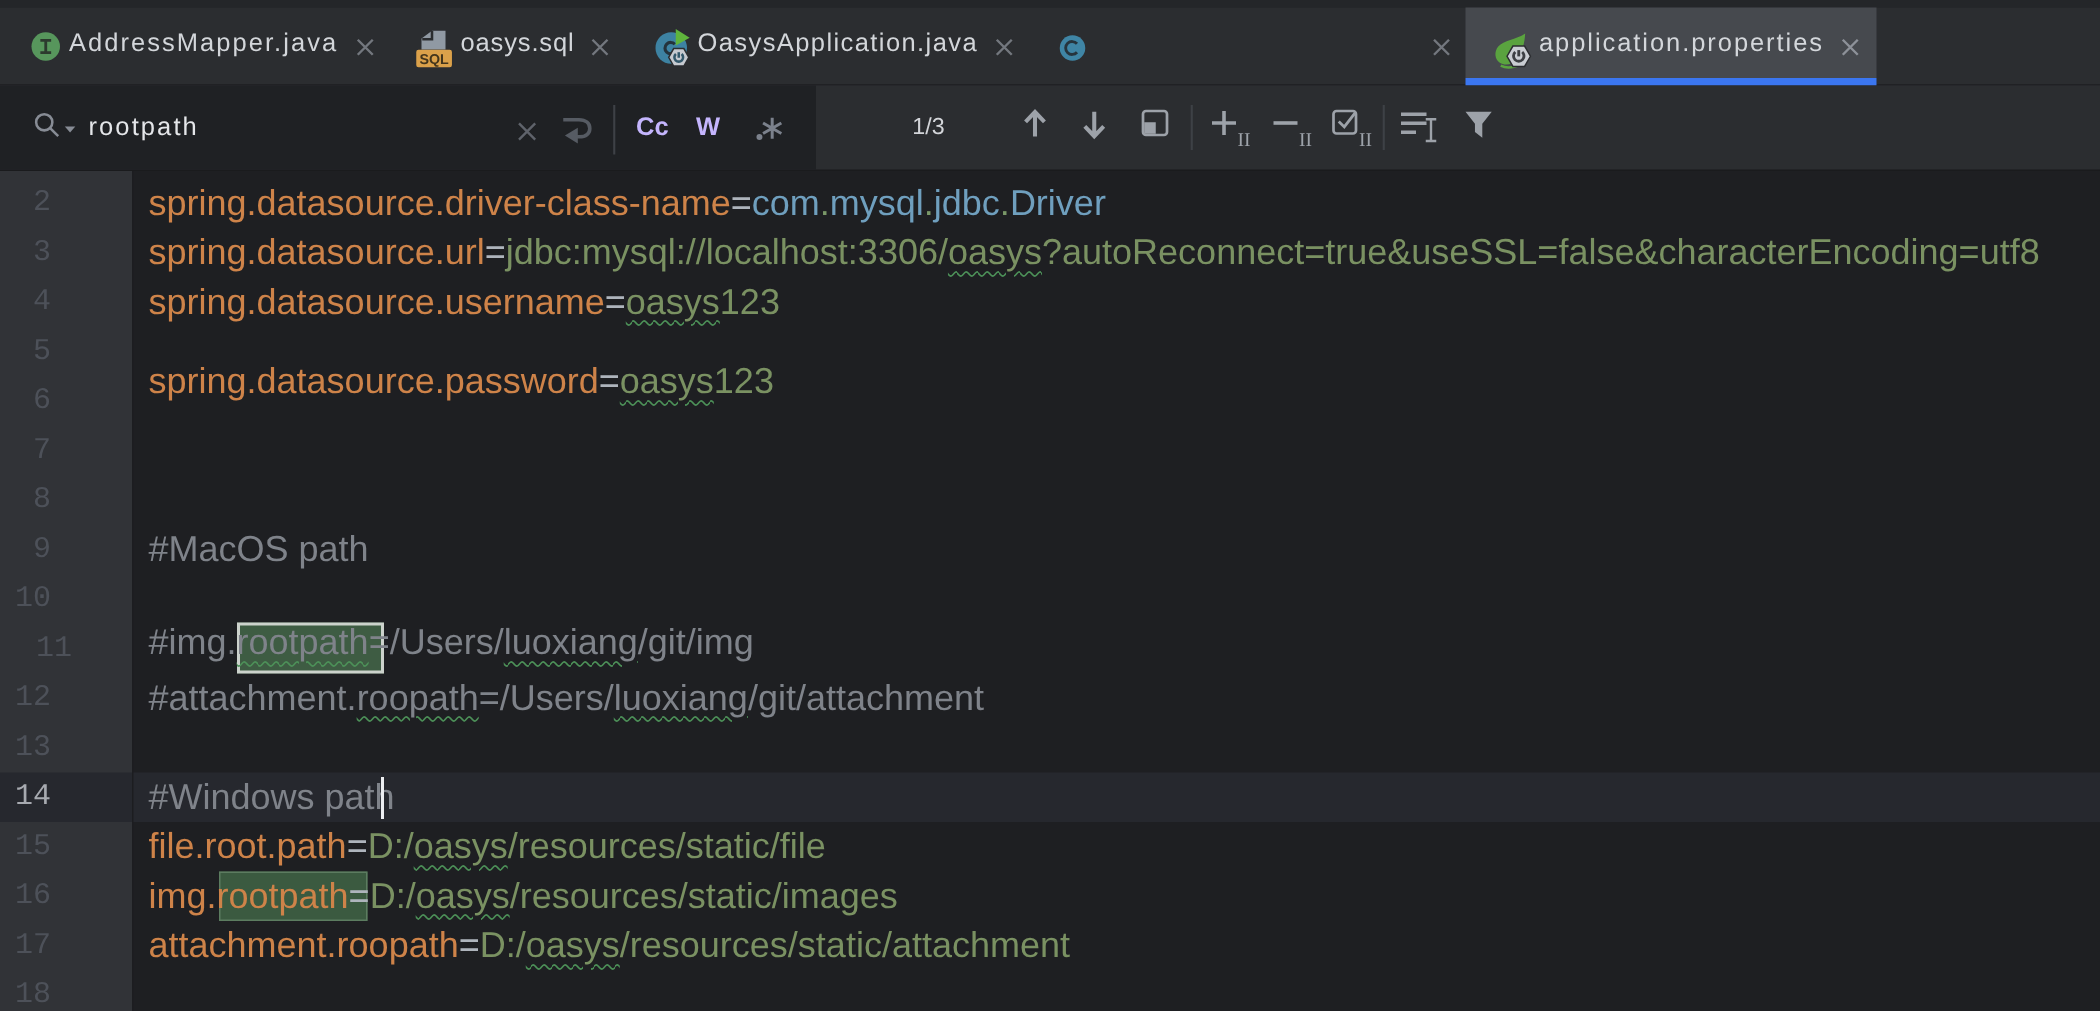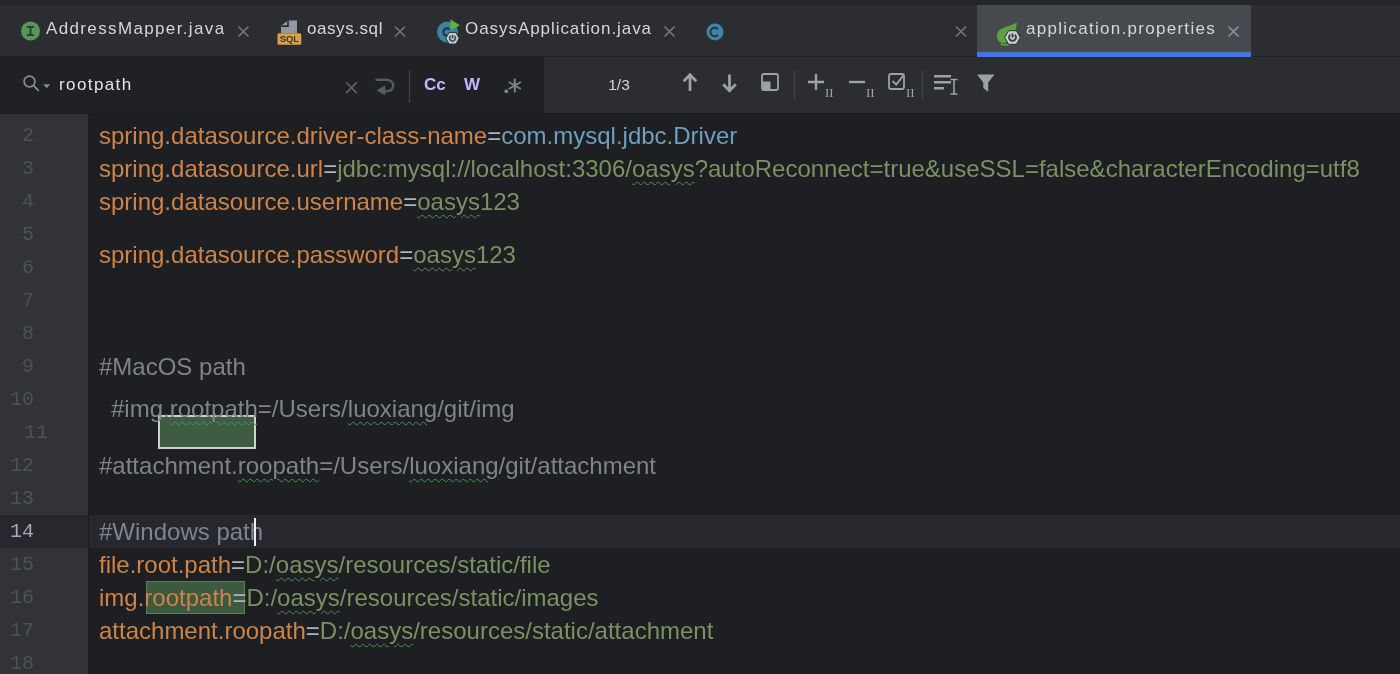--- a/index.html
+++ b/index.html
@@ -103,21 +103,21 @@
   <div class="ln" style="top:548px;">15</div>
   <div class="ln" style="top:581px;">16</div>
   <div class="ln" style="top:614px;">17</div>
   <div class="ln" style="top:647px;">18</div>
 
   <div class="cl" style="top:119px;"><span class="k">spring.datasource.driver-class-name</span><span class="eq">=</span><span class="cls">com</span><span class="dot">.</span><span class="cls">mysql</span><span class="dot">.</span><span class="cls">jdbc</span><span class="dot">.</span><span class="cls">Driver</span></div>
   <div class="cl" style="top:152px;"><span class="k">spring.datasource.url</span><span class="eq">=</span><span class="v">jdbc:mysql://localhost:3306/<span class="sq">oasys</span>?autoReconnect=true&amp;useSSL=false&amp;characterEncoding=utf8</span></div>
   <div class="cl" style="top:185px;"><span class="k">spring.datasource.username</span><span class="eq">=</span><span class="v"><span class="sq">oasys</span>123</span></div>
   <div class="cl" style="top:218px;margin-top:20px;"><span class="k">spring.datasource.password</span><span class="eq">=</span><span class="v"><span class="sq">oasys</span>123</span></div>
   <div class="cl" style="top:350px;"><span class="c">#MacOS path</span></div>
-  <div class="cl" style="top:392px;margin-left:12px;"><span class="c">#img.<span class="sq">rootpath</span>=/Users/<span class="sq">luoxiang</span>/git/img</span></div>
+  <div class="cl" style="top:412px;"><span class="c">#img.<span class="sq">rootpath</span>=/Users/<span class="sq">luoxiang</span>/git/img</span></div>
   <div class="cl" style="top:449px;"><span class="c">#attachment.<span class="sq">roopath</span>=/Users/<span class="sq">luoxiang</span>/git/attachment</span></div>
   <div class="cl" style="top:515px;"><span class="c">#Windows path</span></div>
   <div class="cl" style="top:548px;"><span class="k">file.root.path</span><span class="eq">=</span><span class="v">D:/<span class="sq">oasys</span>/resources/static/file</span></div>
   <div class="cl" style="top:581px;"><span class="k">img.rootpath</span><span class="eq">=</span><span class="v">D:/<span class="sq">oasys</span>/resources/static/images</span></div>
   <div class="cl" style="top:614px;"><span class="k">attachment.roopath</span><span class="eq">=</span><span class="v">D:/<span class="sq">oasys</span>/resources/static/attachment</span></div>
 
   <div id="caret" class="abs"></div>
 
   <svg class="abs" style="left:0; top:0;" width="1400" height="674" viewBox="0 0 1400 674">
 

